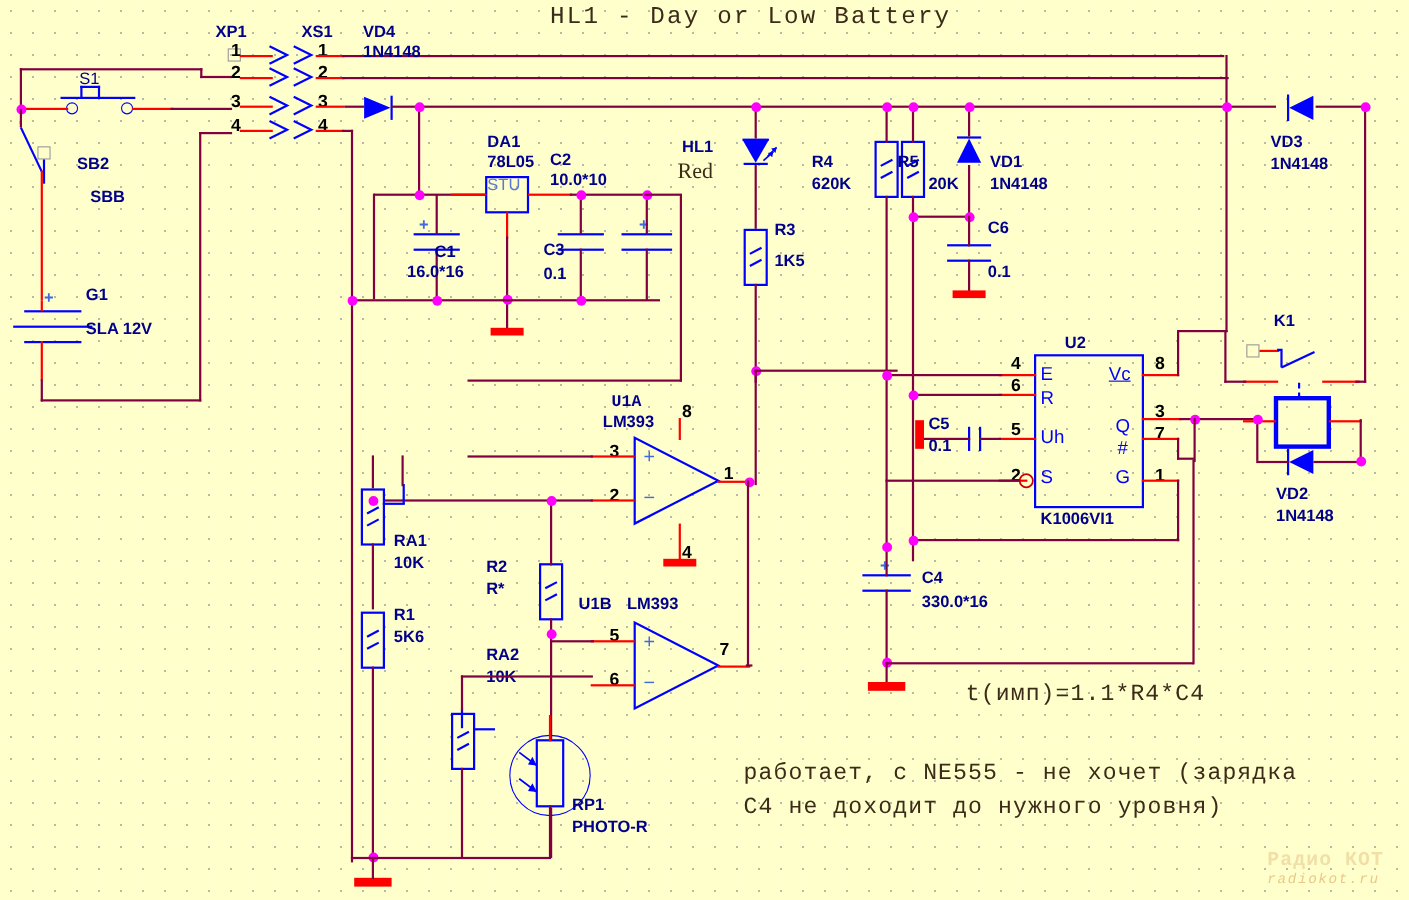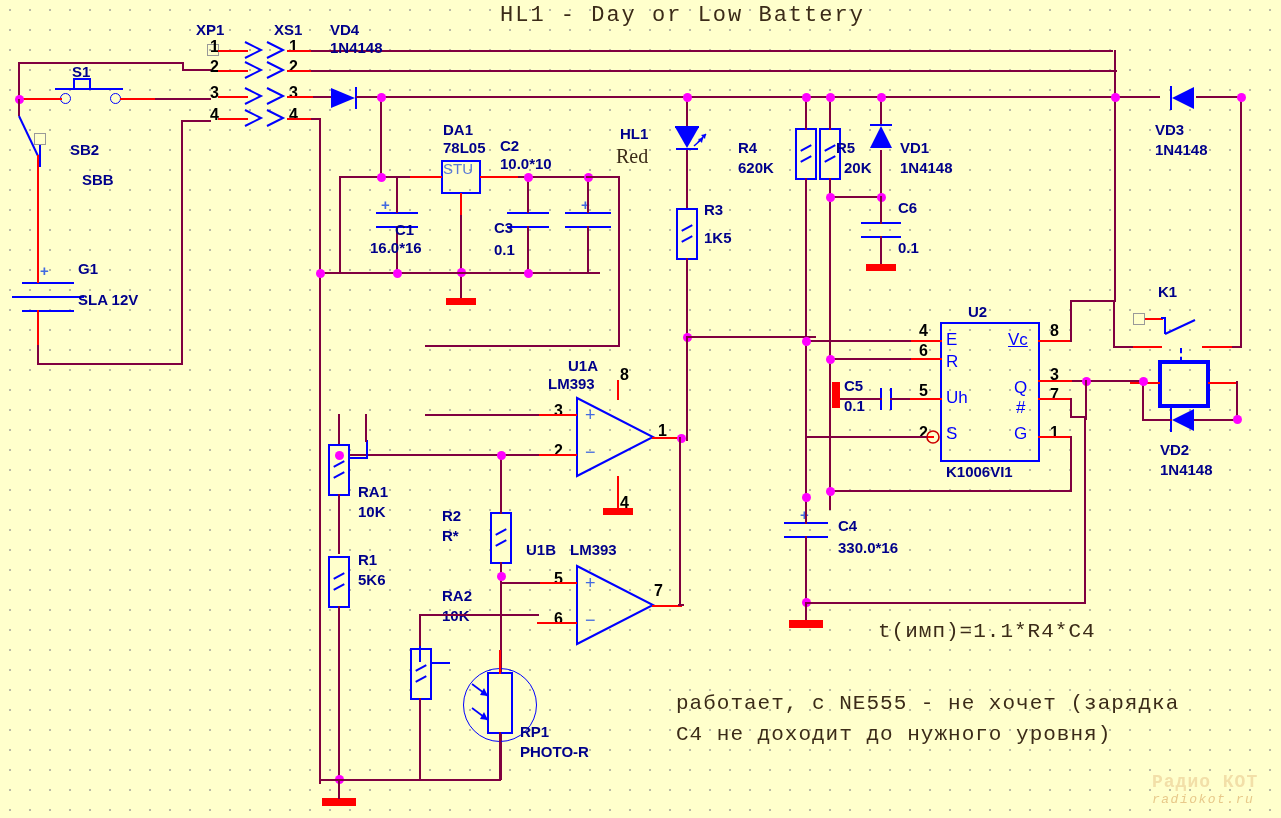--- a/index.html
+++ b/index.html
@@ -49,21 +49,21 @@
 
 <div id="sheet">
 
   <div class="title" style="left:500px;top:3px;">HL1 - Day or Low Battery</div>
 
   <div class="wire wv" style="left:18px;top:62px;height:36px;"></div>
   <div class="wire wh" style="left:18px;top:62px;width:166px;"></div>
   <div class="wire wv" style="left:182px;top:62px;height:9px;"></div>
   <div class="wire wh" style="left:182px;top:69px;width:29px;"></div>
 
-  <div class="lbl" style="left:72px;top:64px;font-weight:bold;">S1</div>
+  <div class="lbl" style="left:72px;top:64px;font-weight:normal;">S1</div>
   <div class="blu bh" style="left:55px;top:88px;width:68px;"></div>
   <div class="blu bv" style="left:73px;top:78px;height:11px;"></div>
   <div class="blu bh" style="left:73px;top:78px;width:18px;"></div>
   <div class="blu bv" style="left:89px;top:78px;height:11px;"></div>
   <div class="circterm" style="left:60px;top:93px;"></div>
   <div class="circterm" style="left:110px;top:93px;"></div>
   <div class="pin ph" style="left:22px;top:98px;width:40px;"></div>
   <div class="pin ph" style="left:120px;top:98px;width:38px;"></div>
   <div class="wire wh" style="left:155px;top:98px;width:56px;"></div>
   <div class="dot" style="left:19px;top:99px;"></div>
@@ -239,21 +239,21 @@
   <div class="lbl" style="left:738px;top:160px;font-weight:bold;">620K</div>
   <div class="res resv" style="left:795px;top:128px;width:22px;height:52px;"></div>
   <div class="wire wv" style="left:805px;top:96px;height:34px;"></div>
   <div class="wire wv" style="left:805px;top:178px;height:320px;"></div>
   <div class="dot" style="left:806px;top:97px;"></div>
 
   <div class="res resv" style="left:819px;top:128px;width:22px;height:52px;"></div>
   <div class="wire wv" style="left:829px;top:96px;height:34px;"></div>
   <div class="wire wv" style="left:829px;top:178px;height:332px;"></div>
   <div class="dot" style="left:830px;top:97px;"></div>
-  <div class="lbl" style="left:816px;top:140px;font-weight:bold;margin-left:20px;">R5</div>
+  <div class="lbl" style="left:816px;top:140px;font-weight:bold;">R5</div>
   <div class="lbl" style="left:844px;top:160px;font-weight:bold;">20K</div>
 
   <svg class="opamp" style="left:866px;top:118px;" width="32" height="36">
     <polygon points="4,30 26,30 15,8" fill="#0000ff"></polygon>
     <line x1="4" y1="7" x2="26" y2="7" stroke="#0000ff" stroke-width="2"></line>
   </svg>
   <div class="wire wv" style="left:880px;top:96px;height:28px;"></div>
   <div class="wire wv" style="left:880px;top:150px;height:46px;"></div>
   <div class="dot" style="left:881px;top:97px;"></div>
   <div class="lbl" style="left:900px;top:140px;font-weight:bold;">VD1</div>
@@ -263,21 +263,21 @@
   <div class="dot" style="left:830px;top:197px;"></div>
   <div class="dot" style="left:881px;top:197px;"></div>
   <div class="capplate" style="left:861px;top:222px;width:40px;"></div>
   <div class="capplate" style="left:861px;top:236px;width:40px;"></div>
   <div class="wire wv" style="left:880px;top:196px;height:28px;"></div>
   <div class="wire wv" style="left:880px;top:236px;height:30px;"></div>
   <div class="gnd" style="left:866px;top:264px;width:30px;height:7px;"></div>
   <div class="lbl" style="left:898px;top:200px;font-weight:bold;">C6</div>
   <div class="lbl" style="left:898px;top:240px;font-weight:bold;">0.1</div>
 
-  <div class="lbl" style="left:568px;top:358px;font-weight:bold;">U1A</div>
+  <div class="lbl" style="left:556px;top:358px;font-weight:bold;font-family:Liberation Mono, monospace;">U1A</div>
   <div class="lbl" style="left:548px;top:376px;font-weight:bold;">LM393</div>
   <svg class="opamp" style="left:575px;top:396px;" width="82" height="84">
     <polygon points="2,2 2,80 78,41" fill="none" stroke="#0000ff" stroke-width="2"></polygon>
   </svg>
   <div class="lbl" style="left:585px;top:406px;color:#4169e1;font-size:18px;">+</div>
   <div class="lbl" style="left:585px;top:443px;color:#4169e1;font-size:18px;">−</div>
   <div class="pn" style="left:554px;top:402px;">3</div>
   <div class="pn" style="left:554px;top:442px;">2</div>
   <div class="pn" style="left:658px;top:422px;">1</div>
   <div class="pn" style="left:620px;top:366px;">8</div>

